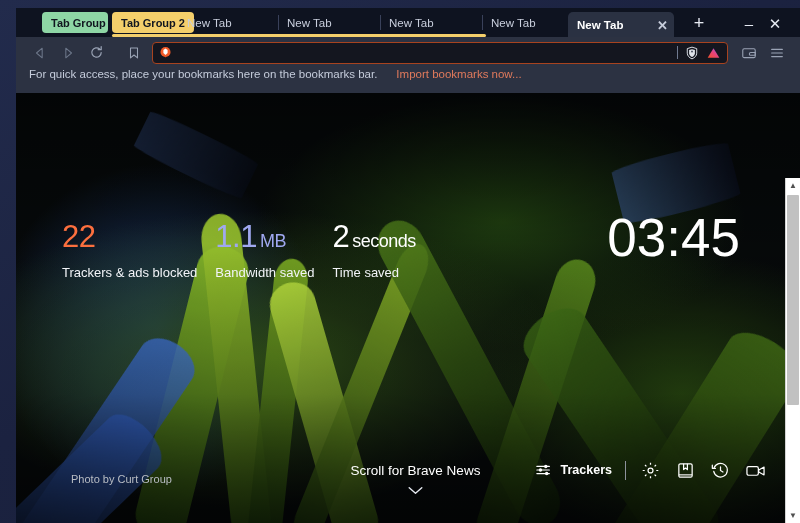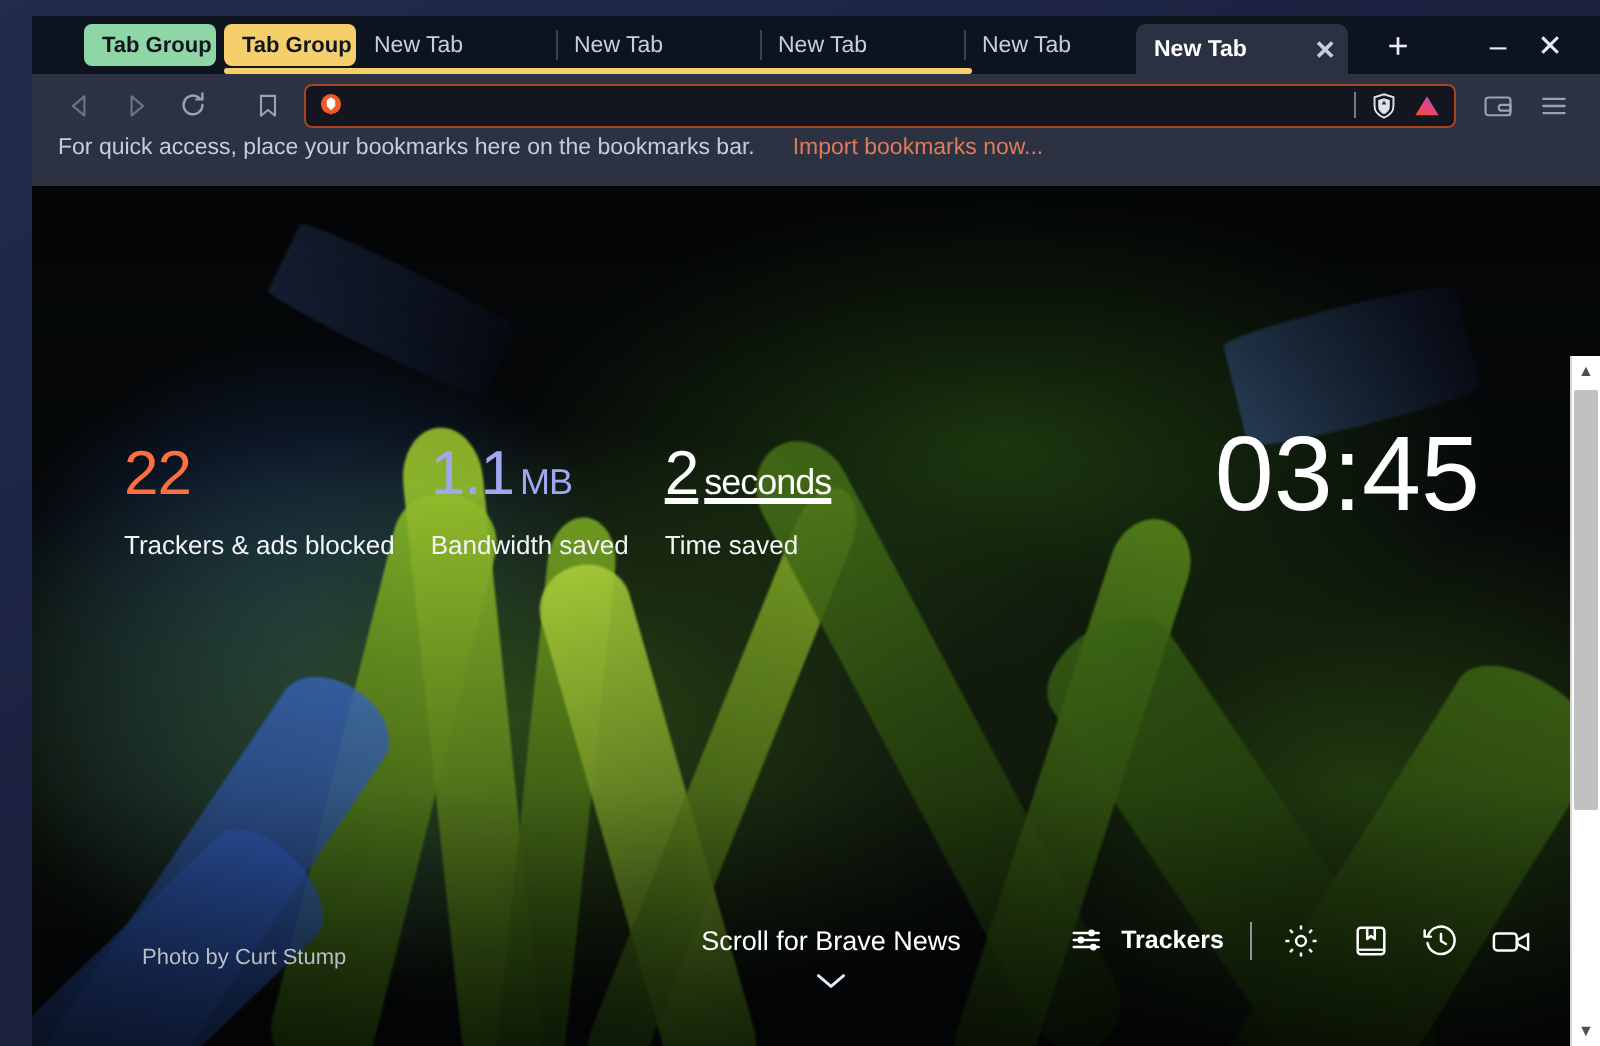--- a/index.html
+++ b/index.html
@@ -170,21 +170,21 @@
 <div id="desktop"></div>
 
 <div id="window">
 
   <div id="tabstrip">
     <div id="group-underline" style="left: 96px; width: 374px; background: rgb(244, 207, 107);"></div>
 
     <div class="tab group-chip" id="grp0" style="left: 26px; width: 66px; background: rgb(142, 214, 165);">
       <span>Tab Group 1</span>
     </div>
-    <div class="tab group-chip" id="grp1" style="left: 96px; width: 66px; background: rgb(244, 207, 107);">
+    <div class="tab group-chip" id="grp1" style="left: 96px; width: 82px; background: rgb(244, 207, 107);">
       <span>Tab Group 2</span>
     </div>
 
     <div class="tab" id="tb0" style="left: 162px; width: 100px;">
       <span>New Tab</span>
     </div>
     <div class="tab" id="tb1" style="left: 262px; width: 100px;">
       <span class="tabsep"></span>
       <span>New Tab</span>
     </div>
@@ -306,30 +306,30 @@
         </div>
         <div class="lbl">Trackers &amp; ads blocked</div>
       </div>
       <div class="stat">
         <div class="val" id="sv1" style="color: rgb(160, 168, 240);">
           <span>1.1</span><span class="unit">MB</span>
         </div>
         <div class="lbl">Bandwidth saved</div>
       </div>
       <div class="stat">
-        <div class="val" id="sv2" style="color: rgb(255, 255, 255); text-decoration: underline;">
+        <div class="val" id="sv2" style="color: rgb(255, 255, 255);">
           <span>2</span><span class="unit">seconds</span>
         </div>
         <div class="lbl">Time saved</div>
       </div>
     </div>
 
     <div id="clock">03:45</div>
 
-    <div id="photo-credit">Photo by Curt Stump</div>
+    <div id="photo-credit">Photo by Curt Group</div>
 
     <div id="scroll-news">
       <span>Scroll for Brave News</span>
       <span id="scroll-chevron">
         <svg width="17" height="9" viewBox="0 0 18 10">
             <path d="M2 2l7 6 7-6" fill="none" stroke="#e6eaf1" stroke-width="1.6" stroke-linecap="round" stroke-linejoin="round"></path>
           </svg>
       </span>
     </div>
 

